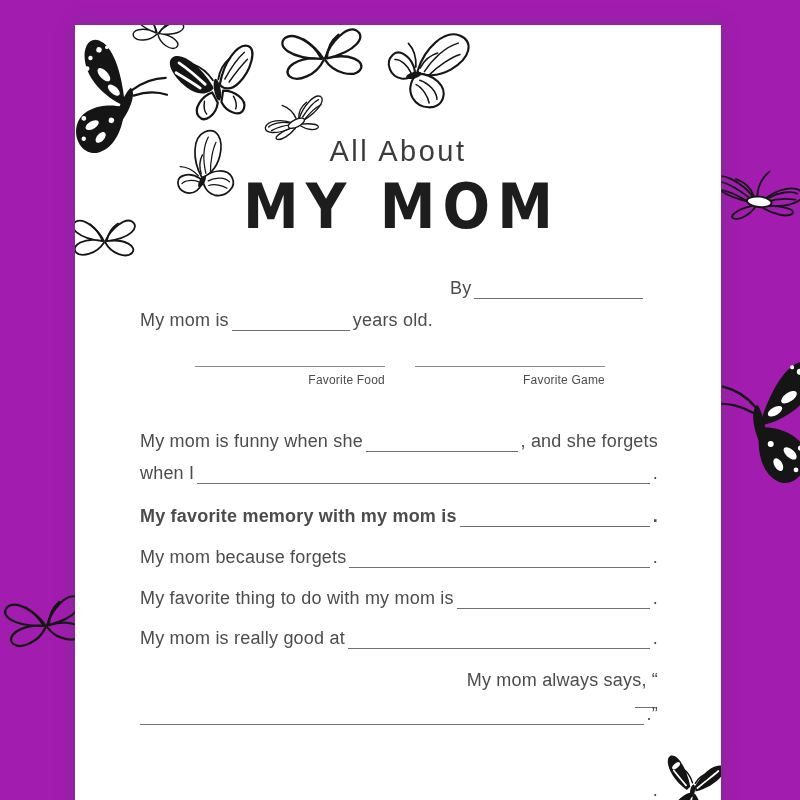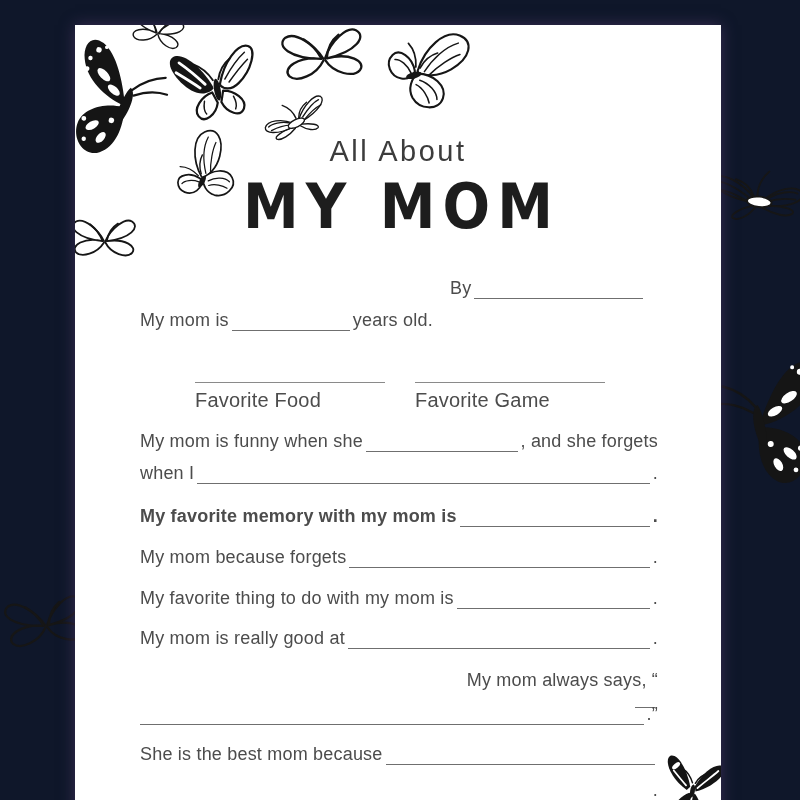--- a/index.html
+++ b/index.html
@@ -1,36 +1,36 @@
 <!DOCTYPE html>
 <html><head>
 <meta charset="utf-8">
 <style>
   html,body{margin:0;padding:0;background:#d3c4df;}
-  .canvas{position:relative;width:800px;height:800px;overflow:hidden;background:#0f172a;
+  .canvas{position:relative;width:800px;height:800px;overflow:hidden;background:#a21caf;
           font-family:"Liberation Sans", sans-serif;}
   .paper{position:absolute;left:75px;top:25px;width:646px;height:790px;background:#ffffff;
          overflow:hidden;box-shadow:0 0 14px rgba(93,64,118,.55);}
   .deco{position:absolute;display:block;}
   .deco svg{width:100%;height:100%;display:block;}
 
   .title-block{position:absolute;left:0;top:110px;width:100%;text-align:center;}
   .title-top{font-size:29px;letter-spacing:2.5px;color:#3c3c3c;font-weight:400;}
   .title-main{font-size:56px;font-weight:800;letter-spacing:7px;padding-left:7px;color:#1d1d1d;
               display:inline-block;transform:scaleY(1.12);transform-origin:top center;margin-top:2px;
               font-family:"DejaVu Sans", sans-serif;}
 
   .prompt{position:absolute;display:flex;align-items:flex-end;font-size:18px;color:#4c4c4c;
           letter-spacing:.2px;line-height:22px;}
   .prompt .txt{white-space:pre;}
   .blank{flex:1 1 auto;border-bottom:1.4px solid #6f6f6f;height:16px;margin:0 3px;min-width:20px;}
   .blank.fixed{flex:0 0 auto;}
   .full{left:65px;width:518px;}
 
-  .fav-col{position:absolute;top:340px;width:190px;text-align:left;font-size:20px;color:#4c4c4c;
+  .fav-col{position:absolute;top:324px;width:190px;text-align:right;font-size:12px;color:#4c4c4c;
            letter-spacing:.2px;}
   .fav-line{height:17px;border-bottom:1.2px solid #8a8a8a;}
   .fav-label{margin-top:6px;}
 </style>
 </head>
 <body>
 
 <svg width="0" height="0" style="position:absolute" aria-hidden="true">
   <defs>
     <symbol id="bf-monarch" viewBox="0 0 100 140">
@@ -276,23 +276,19 @@
 
     <div class="prompt full" style="top:644px;flex-direction:column;">
       <span class="txt">My mom always says, “</span>
       <span class="blank"></span>
     </div>
     <div class="prompt full" style="top:678px;">
       <span class="blank" style="margin-left:0;"></span>
       <span class="txt">.”</span>
     </div>
 
-    <div class="prompt full" style="top:718px;">
-      <span class="txt">She is the best mom because</span>
-      <span class="blank"></span>
-    </div>
     <div class="prompt full" style="top:754px;">
       <span class="blank" style="margin-left:0;"></span>
       <span class="txt">.</span>
     </div>
 
   </div>
 </div>
 
 </body></html>

